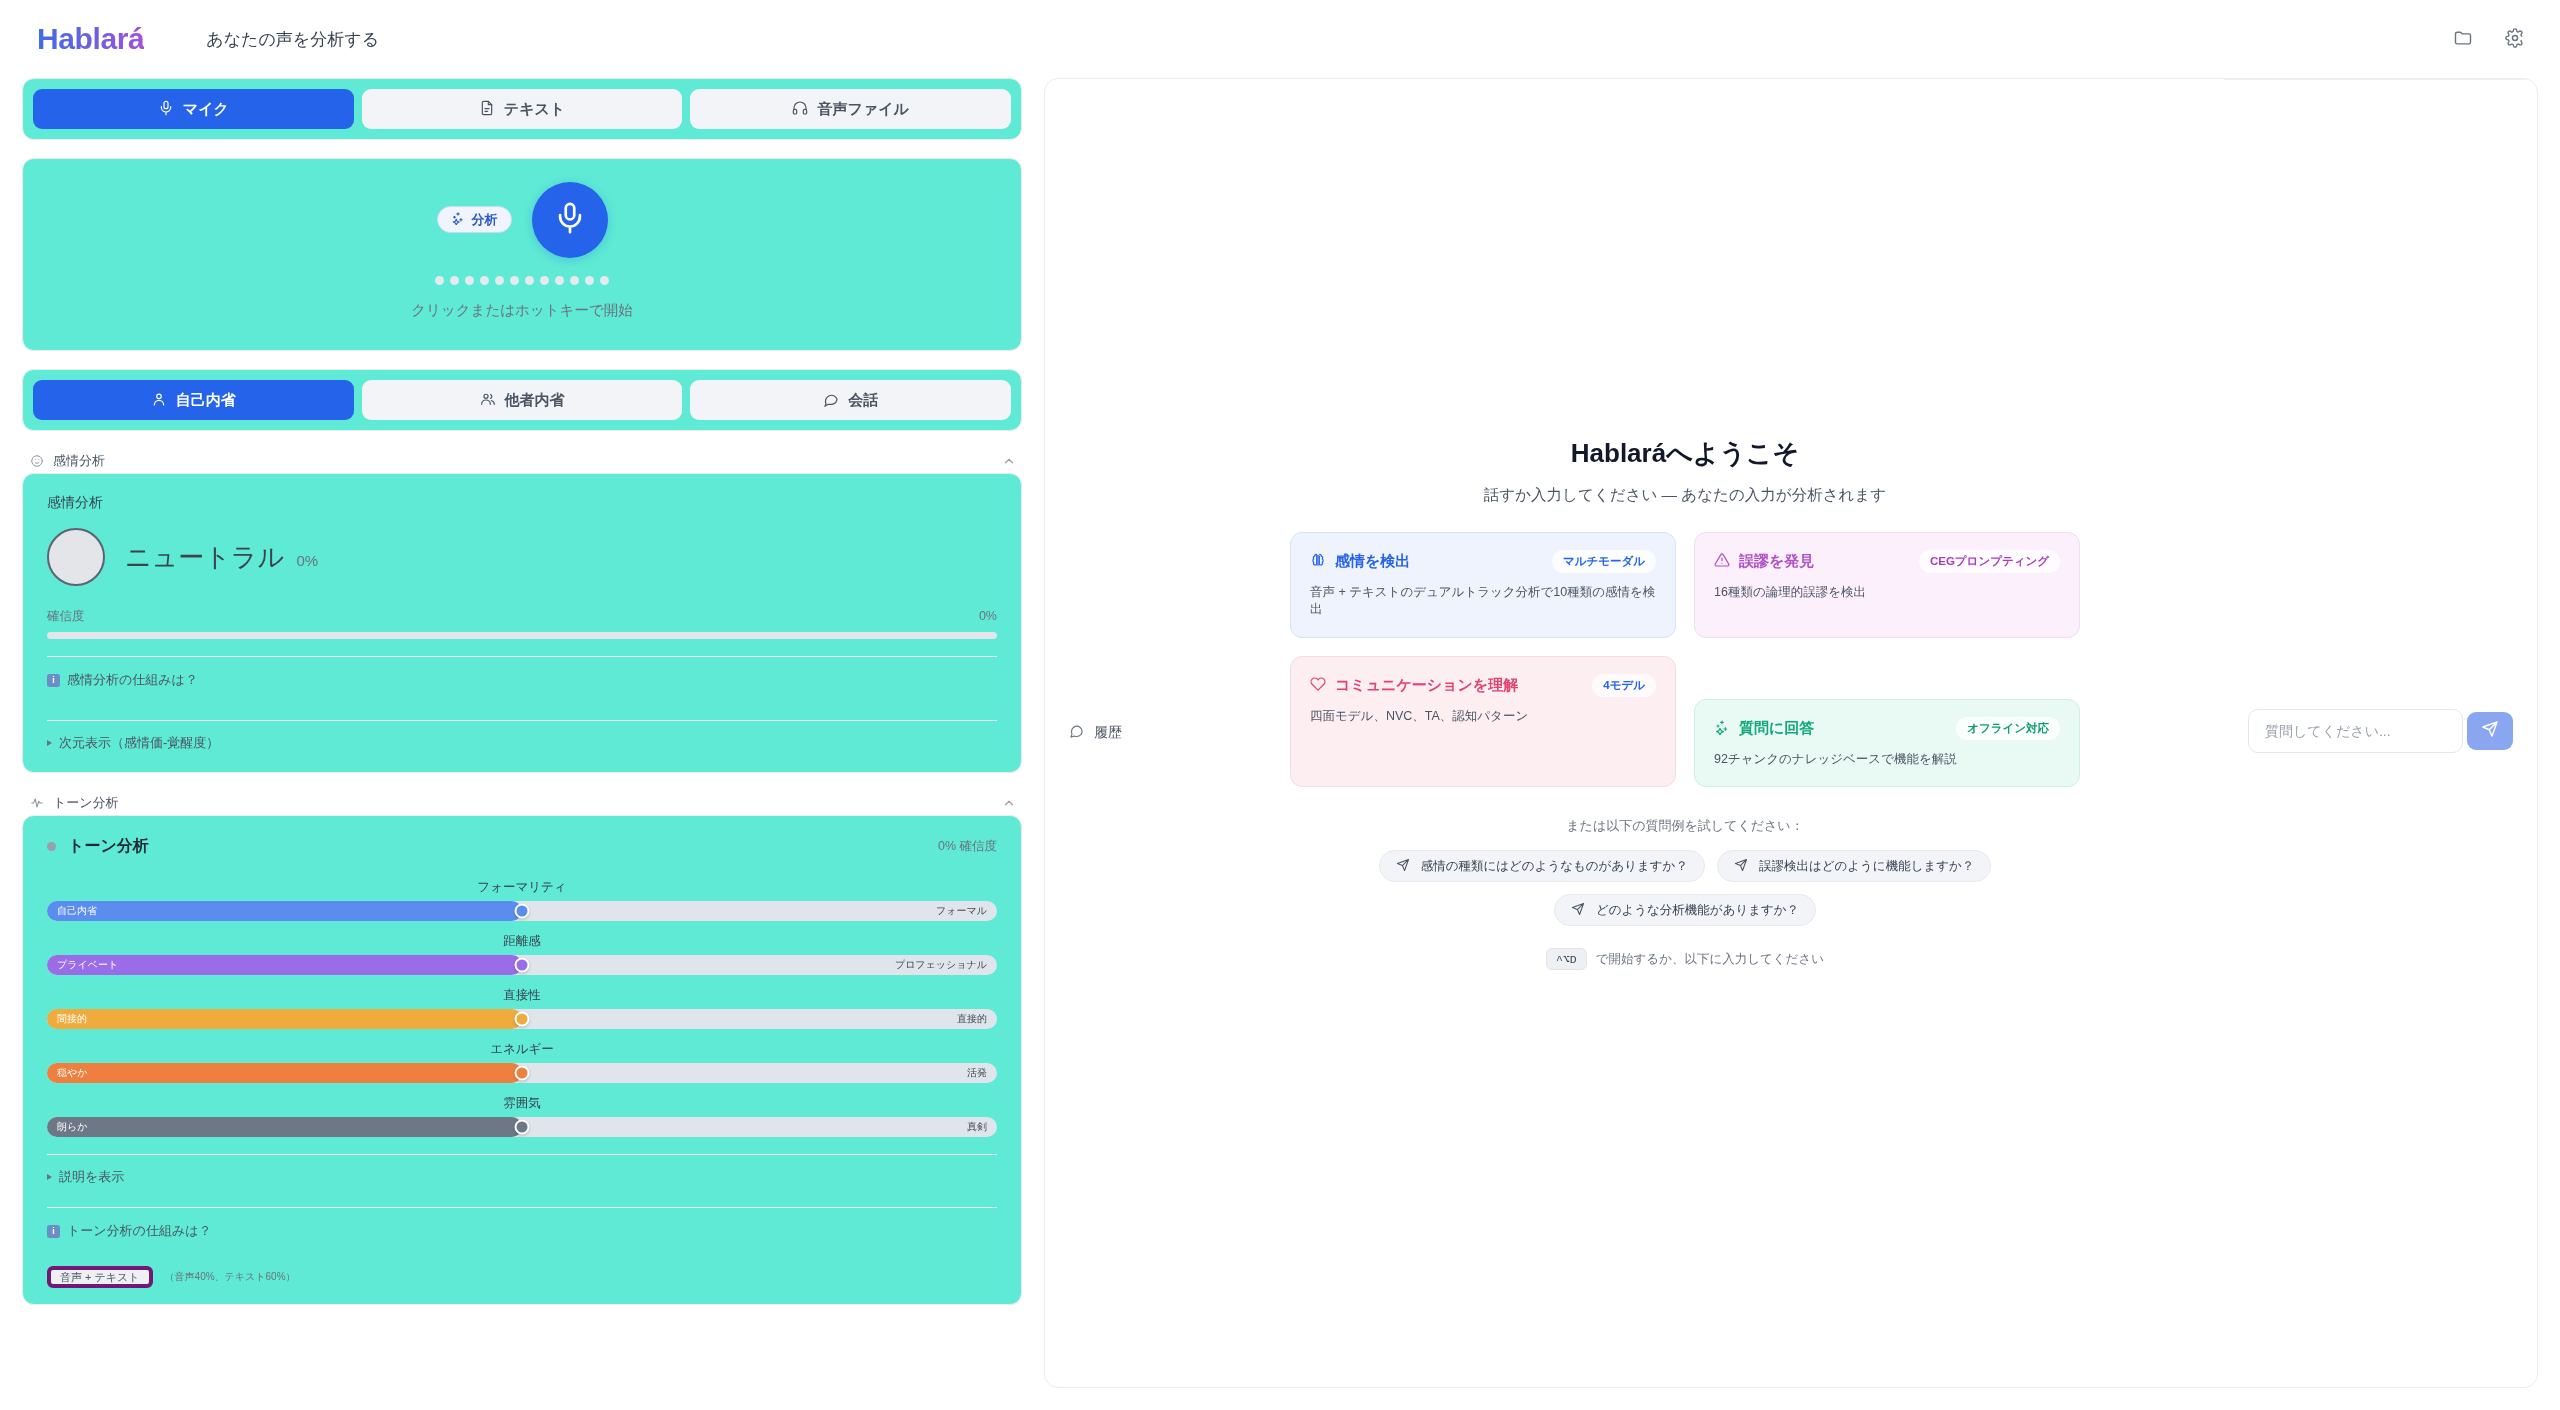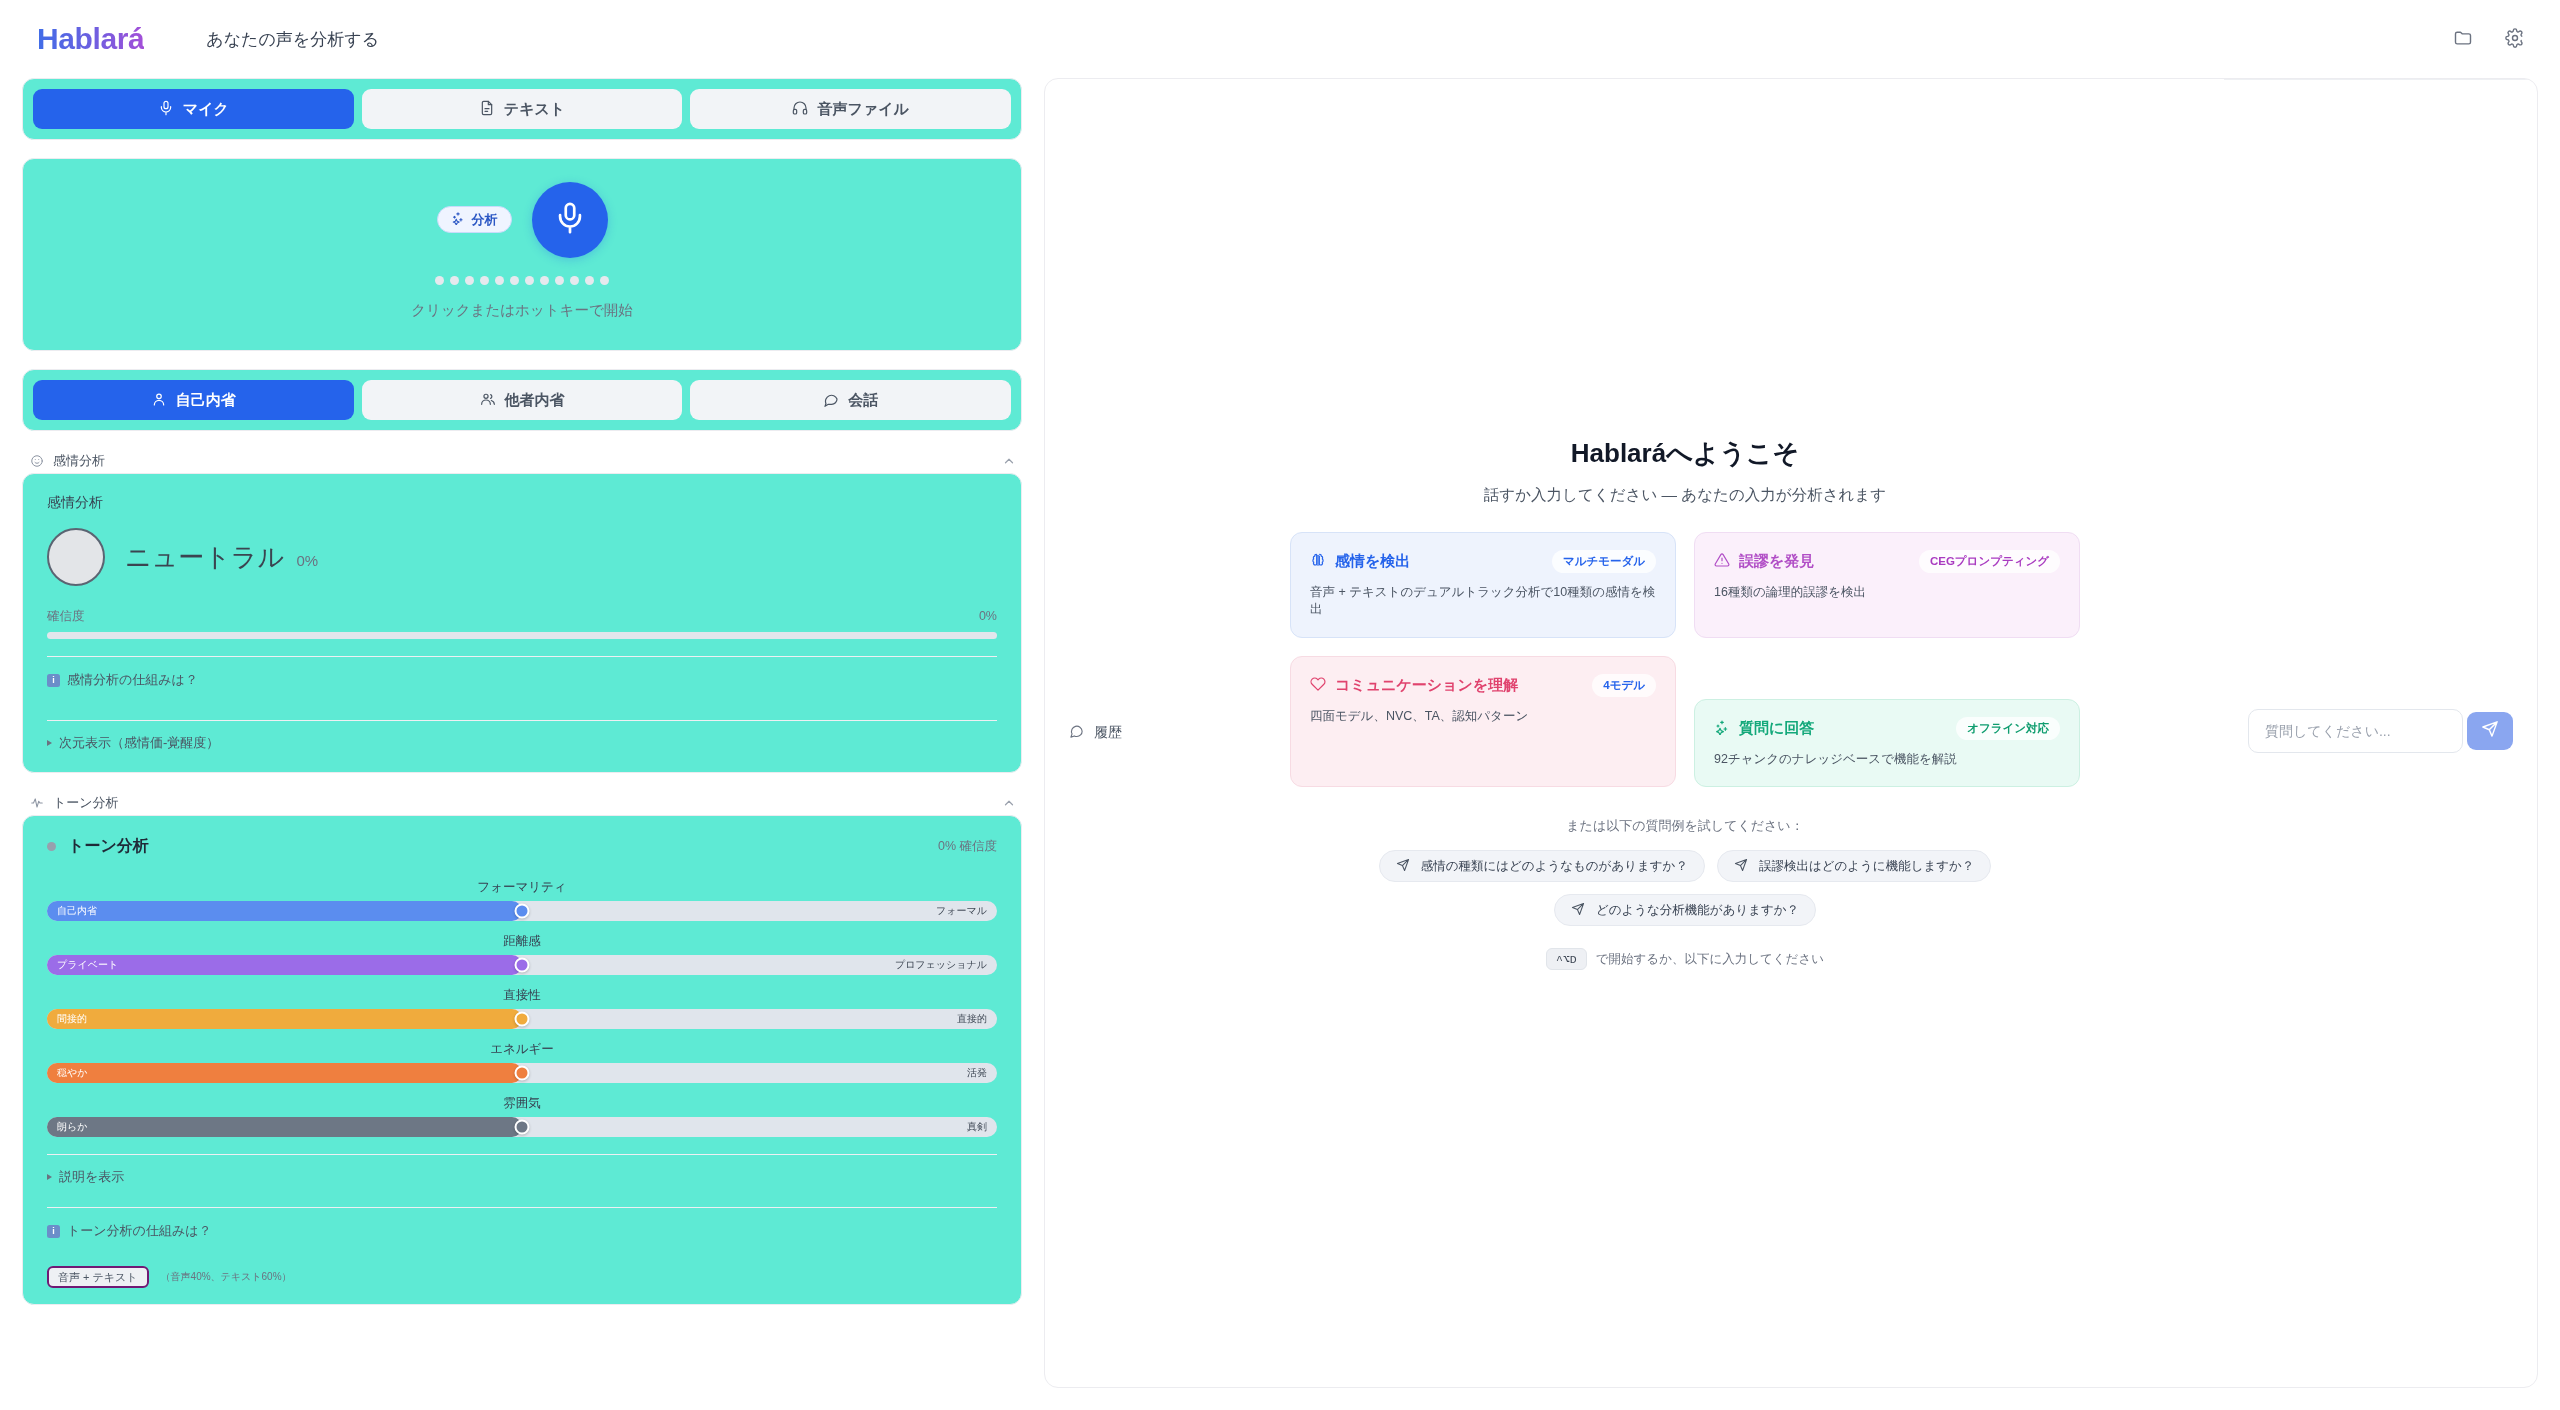--- a/index.html
+++ b/index.html
@@ -343,21 +343,21 @@
     z-index: 3;
     box-shadow: 0 1px 3px rgba(0,0,0,.22);
   }
   .chip-tag {
     display: inline-flex;
     align-items: center;
     height: 22px;
     padding: 0 9px;
     border-radius: 6px;
     background: #eef0f4;
-    border: 2px solid #701a75;
+    border: 4px solid #701a75;
     font-size: 11px;
     color: #4b5563;
   }
   .src-row {
     display: flex;
     align-items: center;
     gap: 12px;
     padding-top: 12px;
   }
   .src-note { font-size: 10px; color: #6b7280; }

